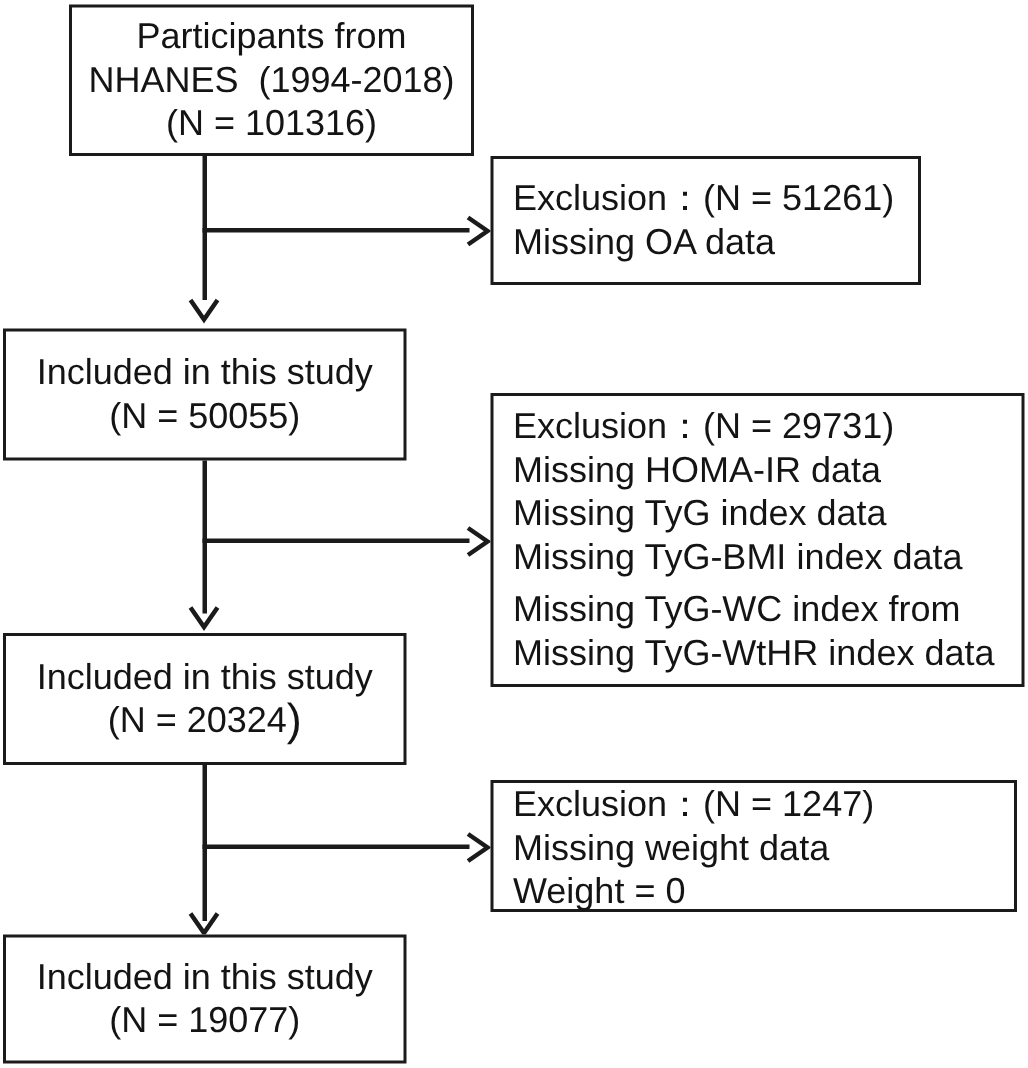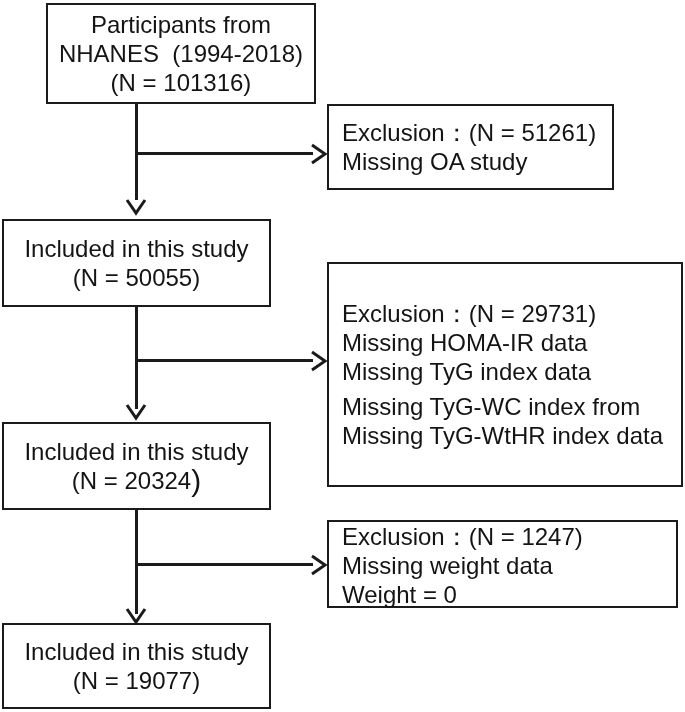--- a/index.html
+++ b/index.html
@@ -83,21 +83,21 @@
 
   <div class="hline" style="left:135px; top:152px; width:178px;"></div>
   <div class="arrow-right" style="left:310px; top:143px;">
     <svg width="18" height="22" viewBox="0 0 18 22">
       <path d="M2 2 L15 11 L2 20" fill="none" stroke="#1b1b1b" stroke-width="3"></path>
     </svg>
   </div>
 
   <div class="box left" style="left:327px; top:104px; width:287px; height:86px;">
     <span class="ln">Exclusion：(N = 51261)</span>
-    <span class="ln">Missing OA study</span>
+    <span class="ln">Missing OA data</span>
   </div>
 
   <div class="box center" style="left:2px; top:219px; width:269px; height:88px;">
     <span class="ln">Included in this study</span>
     <span class="ln">(N = 50055)</span>
   </div>
 
   <div class="vline" style="left:135px; top:307px; height:102px;"></div>
   <div class="arrow-down" style="left:125px; top:403px;">
     <svg width="22" height="18" viewBox="0 0 22 18">
@@ -105,24 +105,25 @@
     </svg>
   </div>
 
   <div class="hline" style="left:135px; top:359px; width:178px;"></div>
   <div class="arrow-right" style="left:310px; top:350px;">
     <svg width="18" height="22" viewBox="0 0 18 22">
       <path d="M2 2 L15 11 L2 20" fill="none" stroke="#1b1b1b" stroke-width="3"></path>
     </svg>
   </div>
 
-  <div class="box left" style="left:327px; top:262px; width:356px; height:225px;">
+  <div class="box left" style="left:327px; top:262px; width:356px; height:196px;">
     <span class="ln">Exclusion：(N = 29731)</span>
     <span class="ln">Missing HOMA-IR data</span>
     <span class="ln">Missing TyG index data</span>
+    <span class="ln">Missing TyG-BMI index data</span>
     <span class="ln gapline">Missing TyG-WC index from</span>
     <span class="ln">Missing TyG-WtHR index data</span>
   </div>
 
   <div class="box center" style="left:2px; top:422px; width:269px; height:88px;">
     <span class="ln">Included in this study</span>
     <span class="ln"><span>(N = 20324</span><span class="bigparen">)</span></span>
   </div>
 
   <div class="vline" style="left:135px; top:510px; height:104px;"></div>

